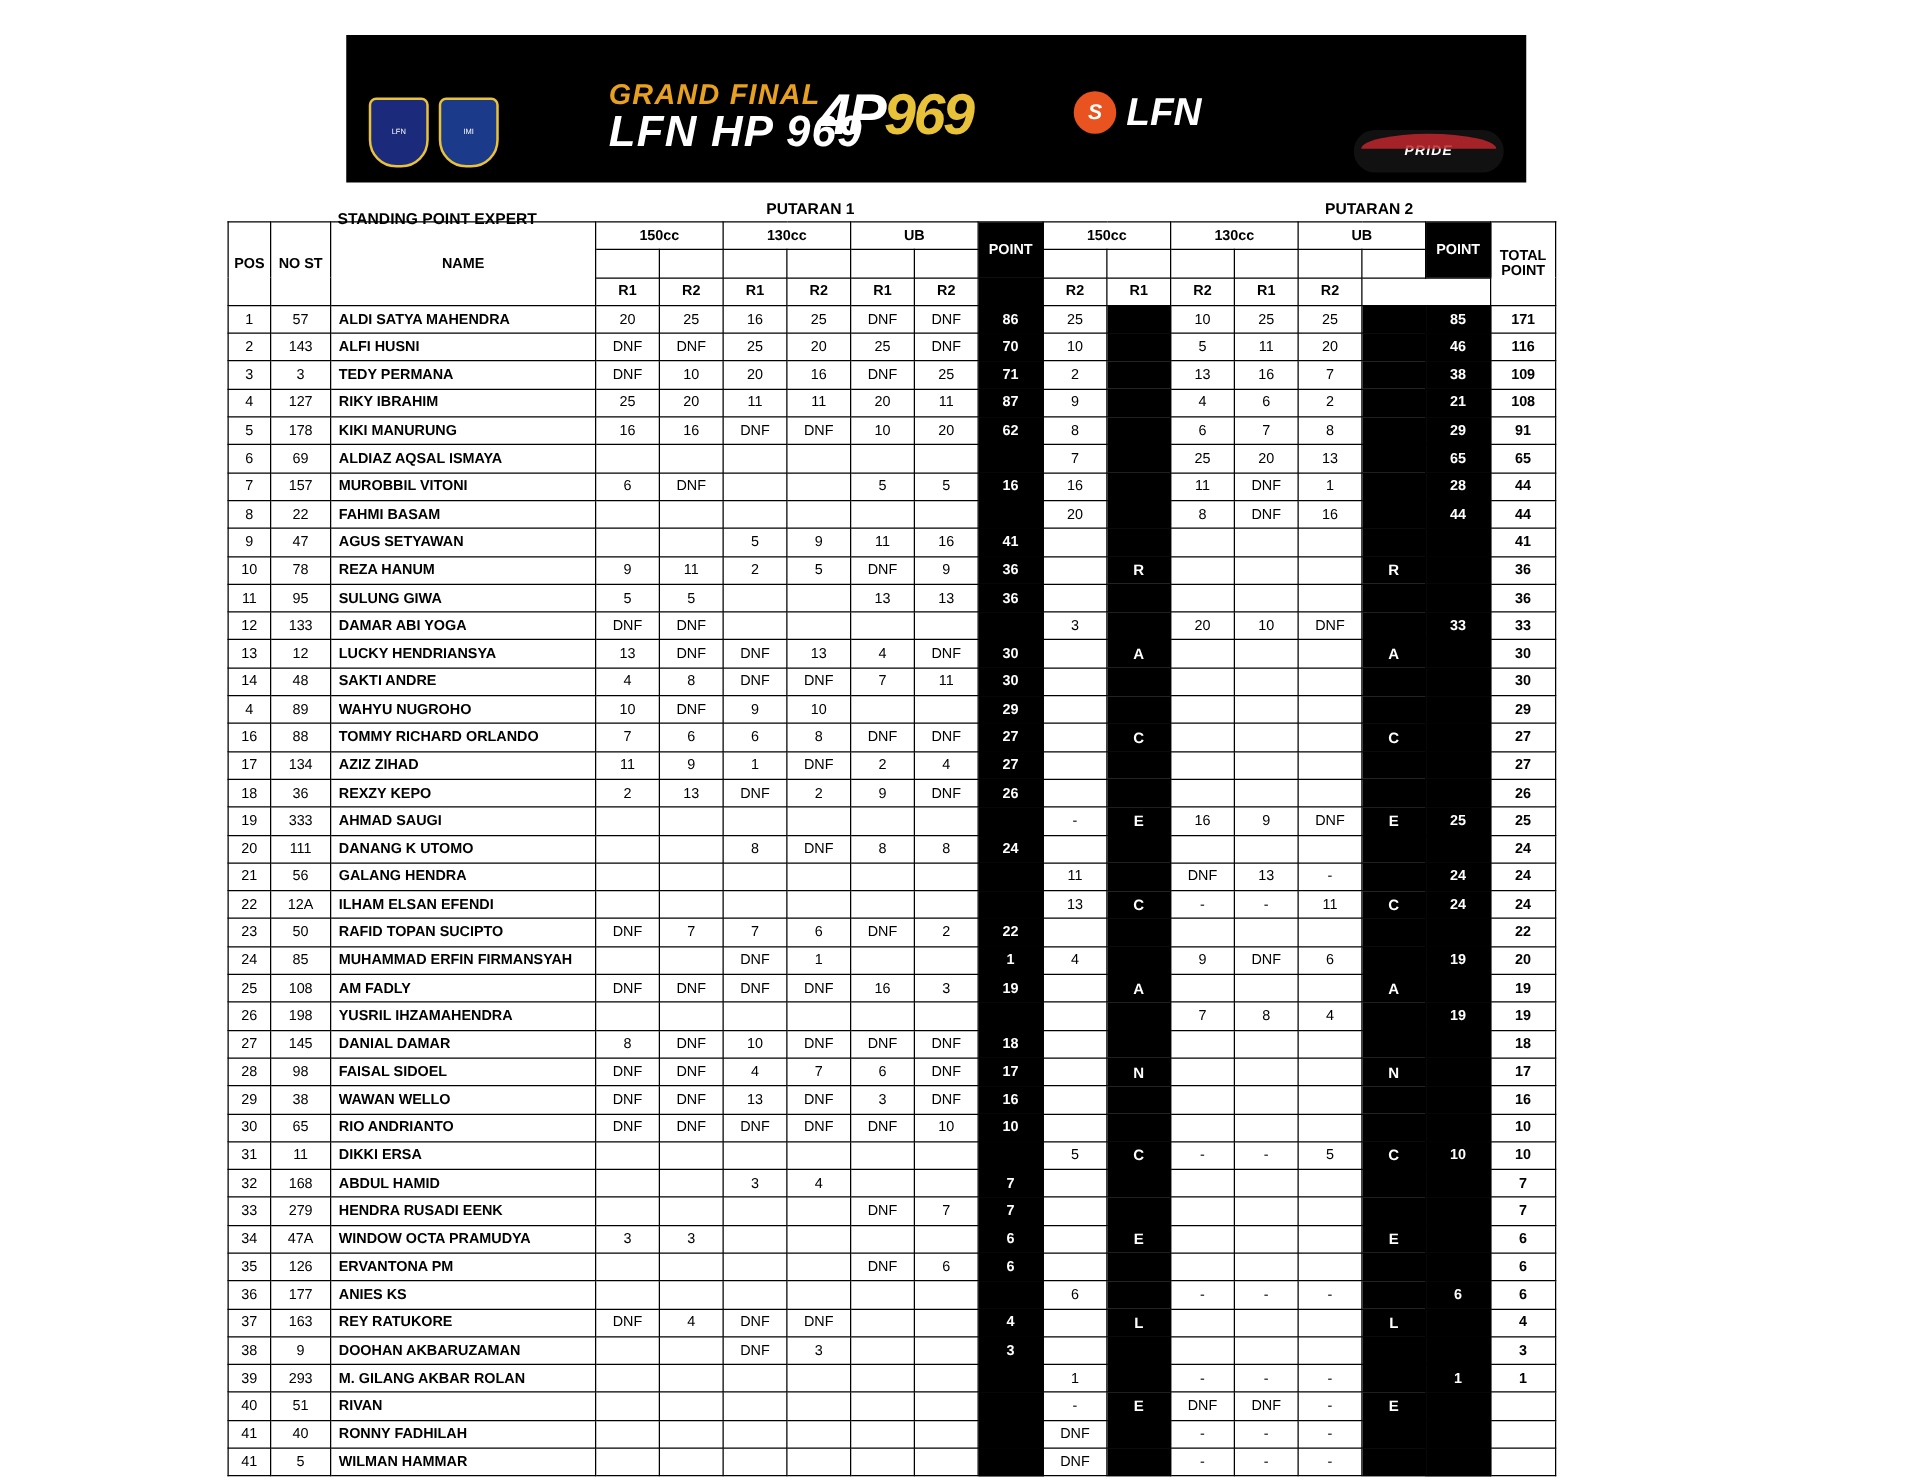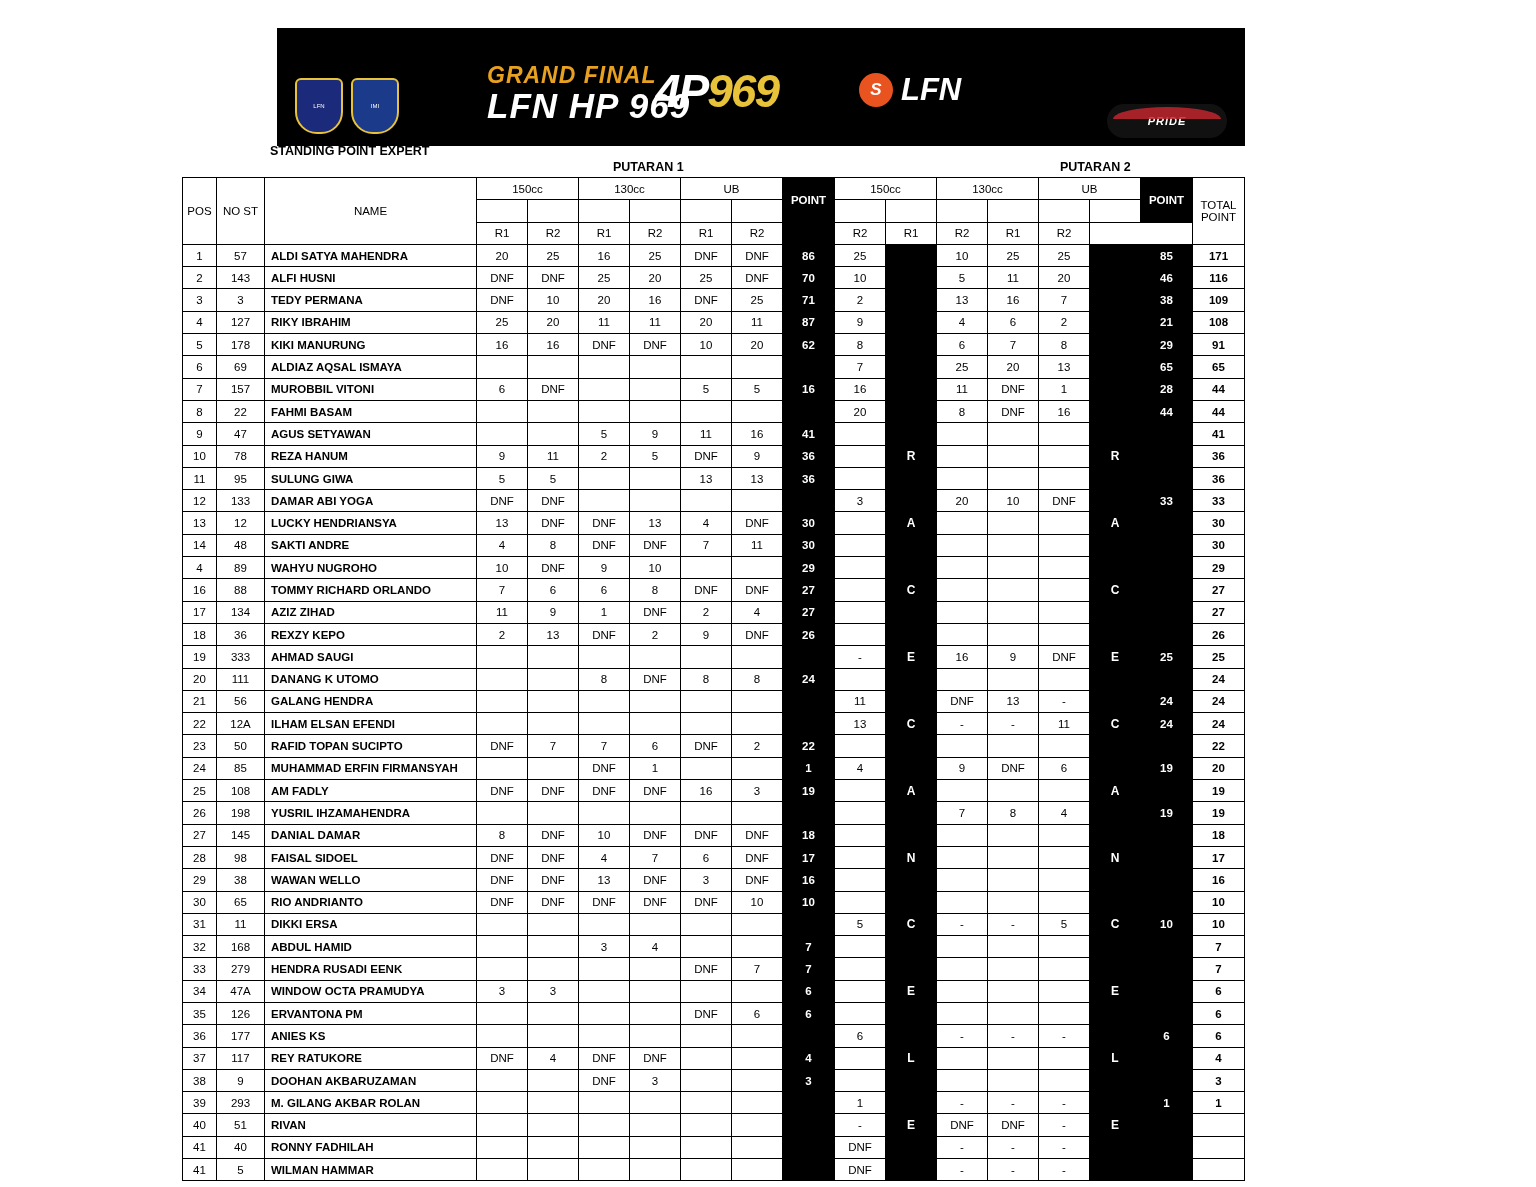--- a/index.html
+++ b/index.html
@@ -1,20 +1,20 @@
 <!DOCTYPE html>
 <html><head>
 <meta charset="utf-8">
 <style>
   html,body{margin:0;padding:0;background:#ffffff;}
   body{width:1536px;height:1187px;font-family:"Liberation Sans",sans-serif;color:#000;}
   .page{position:relative;width:1536px;height:1187px;}
 
   
-  .banner{position:absolute;left:277px;top:28px;width:944px;height:118px;background:#000;overflow:hidden;padding-left:24px;}
+  .banner{position:absolute;left:277px;top:28px;width:944px;height:118px;background:#000;overflow:hidden;}
   .banner .logos{position:absolute;left:18px;top:50px;display:flex;gap:8px;}
   .shield{width:44px;height:52px;background:#1b2a7a;border:2px solid #e8c33a;border-radius:6px 6px 22px 22px;
           display:flex;align-items:center;justify-content:center;font-size:6px;color:#fff;text-align:center;line-height:1.1;}
   .shield.alt{background:#1b3a8a;}
   .grandfinal{position:absolute;left:210px;top:34px;font-weight:bold;font-style:italic;font-size:23px;color:#e8a021;
               letter-spacing:1px;text-shadow:1px 1px 0 #000;}
   .lfnhp{position:absolute;left:210px;top:58px;font-weight:bold;font-style:italic;font-size:35px;color:#ffffff;
          letter-spacing:1px;}
   .bignum{position:absolute;left:378px;top:36px;font-weight:bold;font-style:italic;font-size:46px;color:#e8c33a;
           letter-spacing:-2px;}
@@ -25,28 +25,28 @@
   .lfnmark .txt{font-weight:bold;font-size:31px;color:#ffffff;font-style:italic;}
   .rrc{position:absolute;left:210px;top:90px;font-weight:bold;font-size:33px;color:#ffffff;letter-spacing:1px;}
   .pride{position:absolute;right:18px;bottom:8px;width:120px;height:34px;background:#111;border-radius:17px;
          display:flex;align-items:center;justify-content:center;}
   .pride .pr{color:#fff;font-weight:bold;font-style:italic;font-size:11px;letter-spacing:1px;}
   .pride .swoosh{position:absolute;left:6px;top:3px;width:108px;height:12px;background:#c0272d;
                  border-radius:50% 50% 0 0 / 100% 100% 0 0;opacity:.85;}
 
   
   .caption{position:absolute;font-weight:bold;font-size:12.5px;}
-  #cap-standing{left:270px;top:144px;}
+  #cap-standing{left:270px;top:168px;}
   #cap-p1{left:613px;top:160px;}
   #cap-p2{left:1060px;top:160px;}
 
   
   table{position:absolute;left:182px;top:177px;border-collapse:collapse;table-layout:fixed;font-size:11.5px;}
   th,td{border:1px solid #000;padding:0;text-align:center;vertical-align:middle;height:21.3px;}
-  th{font-weight:normal;font-size:11.5px;}
+  th{font-weight:bold;font-size:11.5px;}
   .c-pos{width:34px;}
   .c-nost{width:48px;}
   .c-name{width:212px;text-align:left;padding-left:6px;font-weight:bold;font-size:11.5px;}
   .c-r{width:51px;}
   .c-point{width:52px;background:#000;color:#fff;font-weight:bold;}
   .c-total{width:52px;font-weight:bold;}
   .blk{background:#000;color:#fff;font-weight:bold;}
   .namehdr{text-align:center;padding-left:0;}
   td.name{text-align:left;padding-left:6px;font-weight:bold;margin-left:26px;}
   td.pos,td.nost{font-weight:normal;}
@@ -869,21 +869,21 @@
           <td class="cancel-cell"></td>
           <td>-</td>
           <td>-</td>
           <td>-</td>
           <td class="cancel-cell"></td>
           <td class="pointcell">6</td>
           <td class="totcell">6</td>
         </tr>
         <tr>
           <td class="pos">37</td>
-          <td class="nost">117</td>
+          <td class="nost">163</td>
           <td class="name">REY RATUKORE</td>
           <td>DNF</td>
           <td>4</td>
           <td>DNF</td>
           <td>DNF</td>
           <td></td>
           <td></td>
           <td class="pointcell">4</td>
           <td></td>
           <td class="cancel-cell">L</td>

